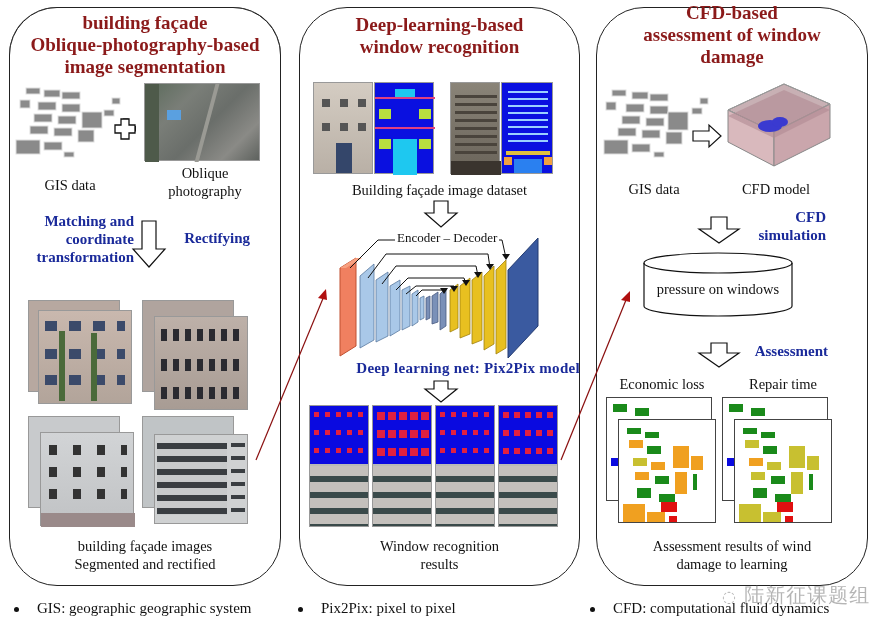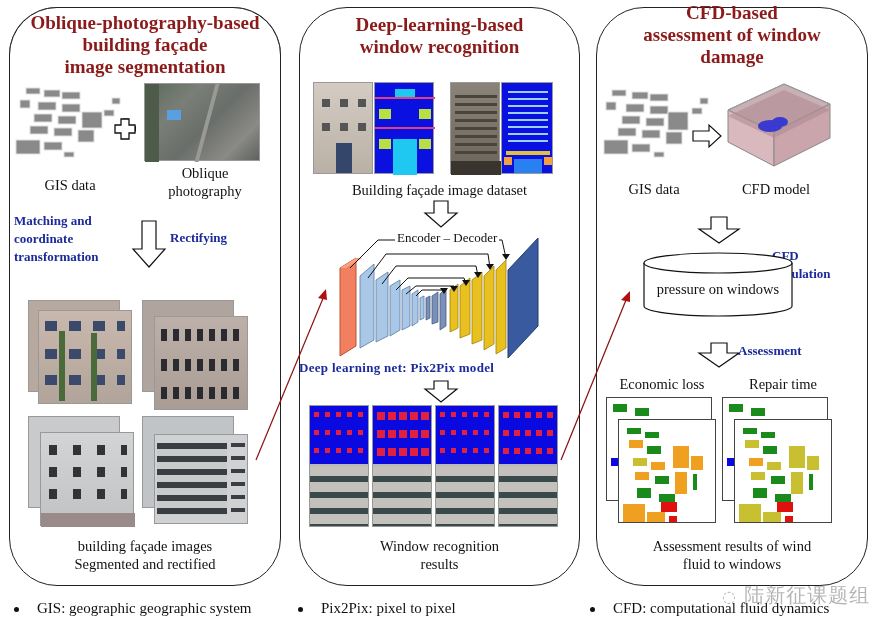--- a/index.html
+++ b/index.html
@@ -1,35 +1,35 @@
 <!DOCTYPE html>
 <html><head>
 <meta charset="utf-8">
 <style>
   html,body{margin:0;padding:0;background:#fff;}
   body{width:876px;height:637px;position:relative;overflow:hidden;font-family:"Liberation Serif","DejaVu Serif",serif;color:#111;}
   .panel{position:absolute;border:1.3px solid #222;border-radius:48px;background:#fff;box-sizing:border-box;}
   .title{position:absolute;left:0;right:0;text-align:center;color:#8b1a1a;font-weight:bold;font-size:19px;line-height:22px;}
   .lbl{position:absolute;text-align:center;font-size:14.5px;line-height:18px;color:#111;}
-  .blue{position:absolute;color:#1a2a9a;font-weight:bold;font-size:13px;line-height:18px;text-align:left;}
+  .blue{position:absolute;color:#1a2a9a;font-weight:bold;font-size:15px;line-height:18px;text-align:right;}
   .abs{position:absolute;}
   .photo{position:absolute;border:1px solid #999;box-sizing:border-box;}
   .footer-item{position:absolute;top:600px;font-size:15px;color:#111;}
   .footer-item .dot{display:inline-block;width:5px;height:5px;background:#111;border-radius:50%;margin-right:18px;vertical-align:middle;}
   svg{position:absolute;overflow:visible;}
 </style>
 </head>
 <body>
 
 <div class="panel" style="left:9px;top:7px;width:272px;height:200px;border-bottom:none;border-bottom-left-radius:0;border-bottom-right-radius:0;"></div>
 <div class="panel" style="left:9px;top:7px;width:272px;height:579px;"></div>
 
 <div class="title" style="left:9px;width:272px;right:auto;top:12px;">
+  <div>building façade</div>
   <div>Oblique-photography-based</div>
-  <div>building façade</div>
   <div>image segmentation</div>
 </div>
 
 <svg style="left:14px;top:84px;" width="112" height="76">
   <g fill="#8a8a8a" stroke="#ddd" stroke-width="1">
     <rect x="12" y="4" width="14" height="6"></rect>
       <rect x="30" y="6" width="16" height="7"></rect>
       <rect x="48" y="8" width="18" height="7"></rect>
     <rect x="6" y="16" width="10" height="8"></rect>
       <rect x="24" y="18" width="18" height="8"></rect>
@@ -319,21 +319,21 @@
   <g fill="#3a3ad0">
       <ellipse cx="52" cy="44" rx="12" ry="6"></ellipse>
       <ellipse cx="62" cy="40" rx="8" ry="5"></ellipse>
     </g>
 </svg>
 <div class="lbl" style="left:604px;width:100px;top:180px;">GIS data</div>
 <div class="lbl" style="left:726px;width:100px;top:180px;">CFD model</div>
 <svg style="left:697px;top:216px;" width="44" height="28">
   <path d="M14 1h16v12h12l-20 14l-20-14h12z" fill="#fff" stroke="#111" stroke-width="1.2"></path>
 </svg>
-<div class="blue" style="left:772px;width:90px;top:208px;margin-top:39px;">
+<div class="blue" style="left:736px;width:90px;top:208px;">
   <div>CFD</div>
   <div>simulation</div>
 </div>
 <svg style="left:643px;top:252px;" width="150" height="66">
   <path d="M1 11 A74 10 0 0 1 149 11 L149 54 A74 10 0 0 1 1 54 Z" fill="#fff" stroke="#111" stroke-width="1.2"></path>
   <path d="M1 11 A74 10 0 0 0 149 11" fill="none" stroke="#111" stroke-width="1.2"></path>
 </svg>
 <div class="lbl" style="left:643px;width:150px;top:280px;">
   <div>pressure on windows</div>
 </div>
@@ -394,21 +394,21 @@
       <div style="position: absolute; left: 74px; top: 54px; width: 4px; height: 16px; background: rgb(26, 138, 26);"></div>
       <div style="position: absolute; left: 4px; top: 84px; width: 22px; height: 18px; background: rgb(200, 192, 48);"></div>
       <div style="position: absolute; left: 28px; top: 92px; width: 18px; height: 10px; background: rgb(200, 192, 48);"></div>
       <div style="position: absolute; left: 42px; top: 82px; width: 16px; height: 10px; background: rgb(224, 16, 16);"></div>
       <div style="position: absolute; left: 50px; top: 96px; width: 8px; height: 6px; background: rgb(224, 16, 16);"></div>
     </div>
   </div>
 
 <div class="lbl" style="left:596px;width:272px;top:537px;">
   <div>Assessment results of wind</div>
-  <div>fluid to windows</div>
+  <div>damage to learning</div>
 </div>
 
 <svg style="left:0;top:0;" width="876" height="637">
   <line x1="256" y1="460" x2="324" y2="296" stroke="#8b1010" stroke-width="1.2"></line>
   <polygon points="326,289 318,298 327,300" fill="#b01010"></polygon>
   <line x1="561" y1="460" x2="626" y2="300" stroke="#8b1010" stroke-width="1.2"></line>
   <polygon points="630,291 621,300 630,302" fill="#b01010"></polygon>
 </svg>
 
 <div class="footer-item" style="left:14px;"><span class="dot"></span><span>GIS: geographic  geographic  system</span></div>

